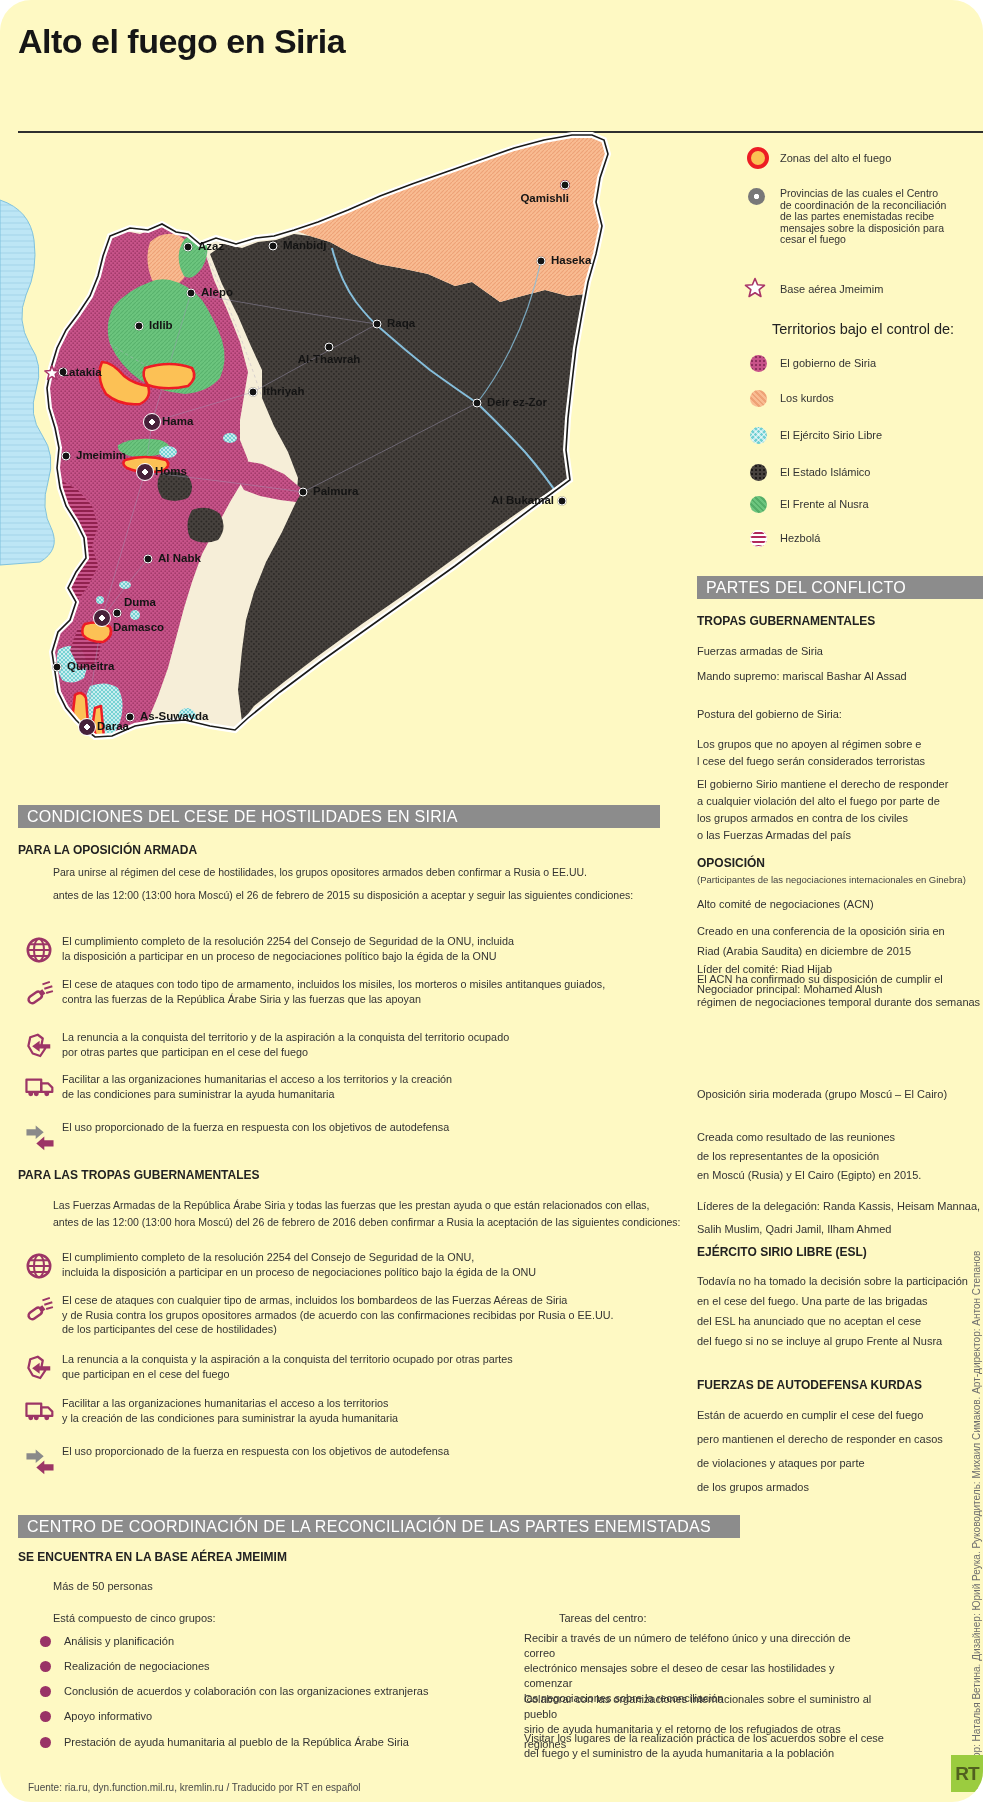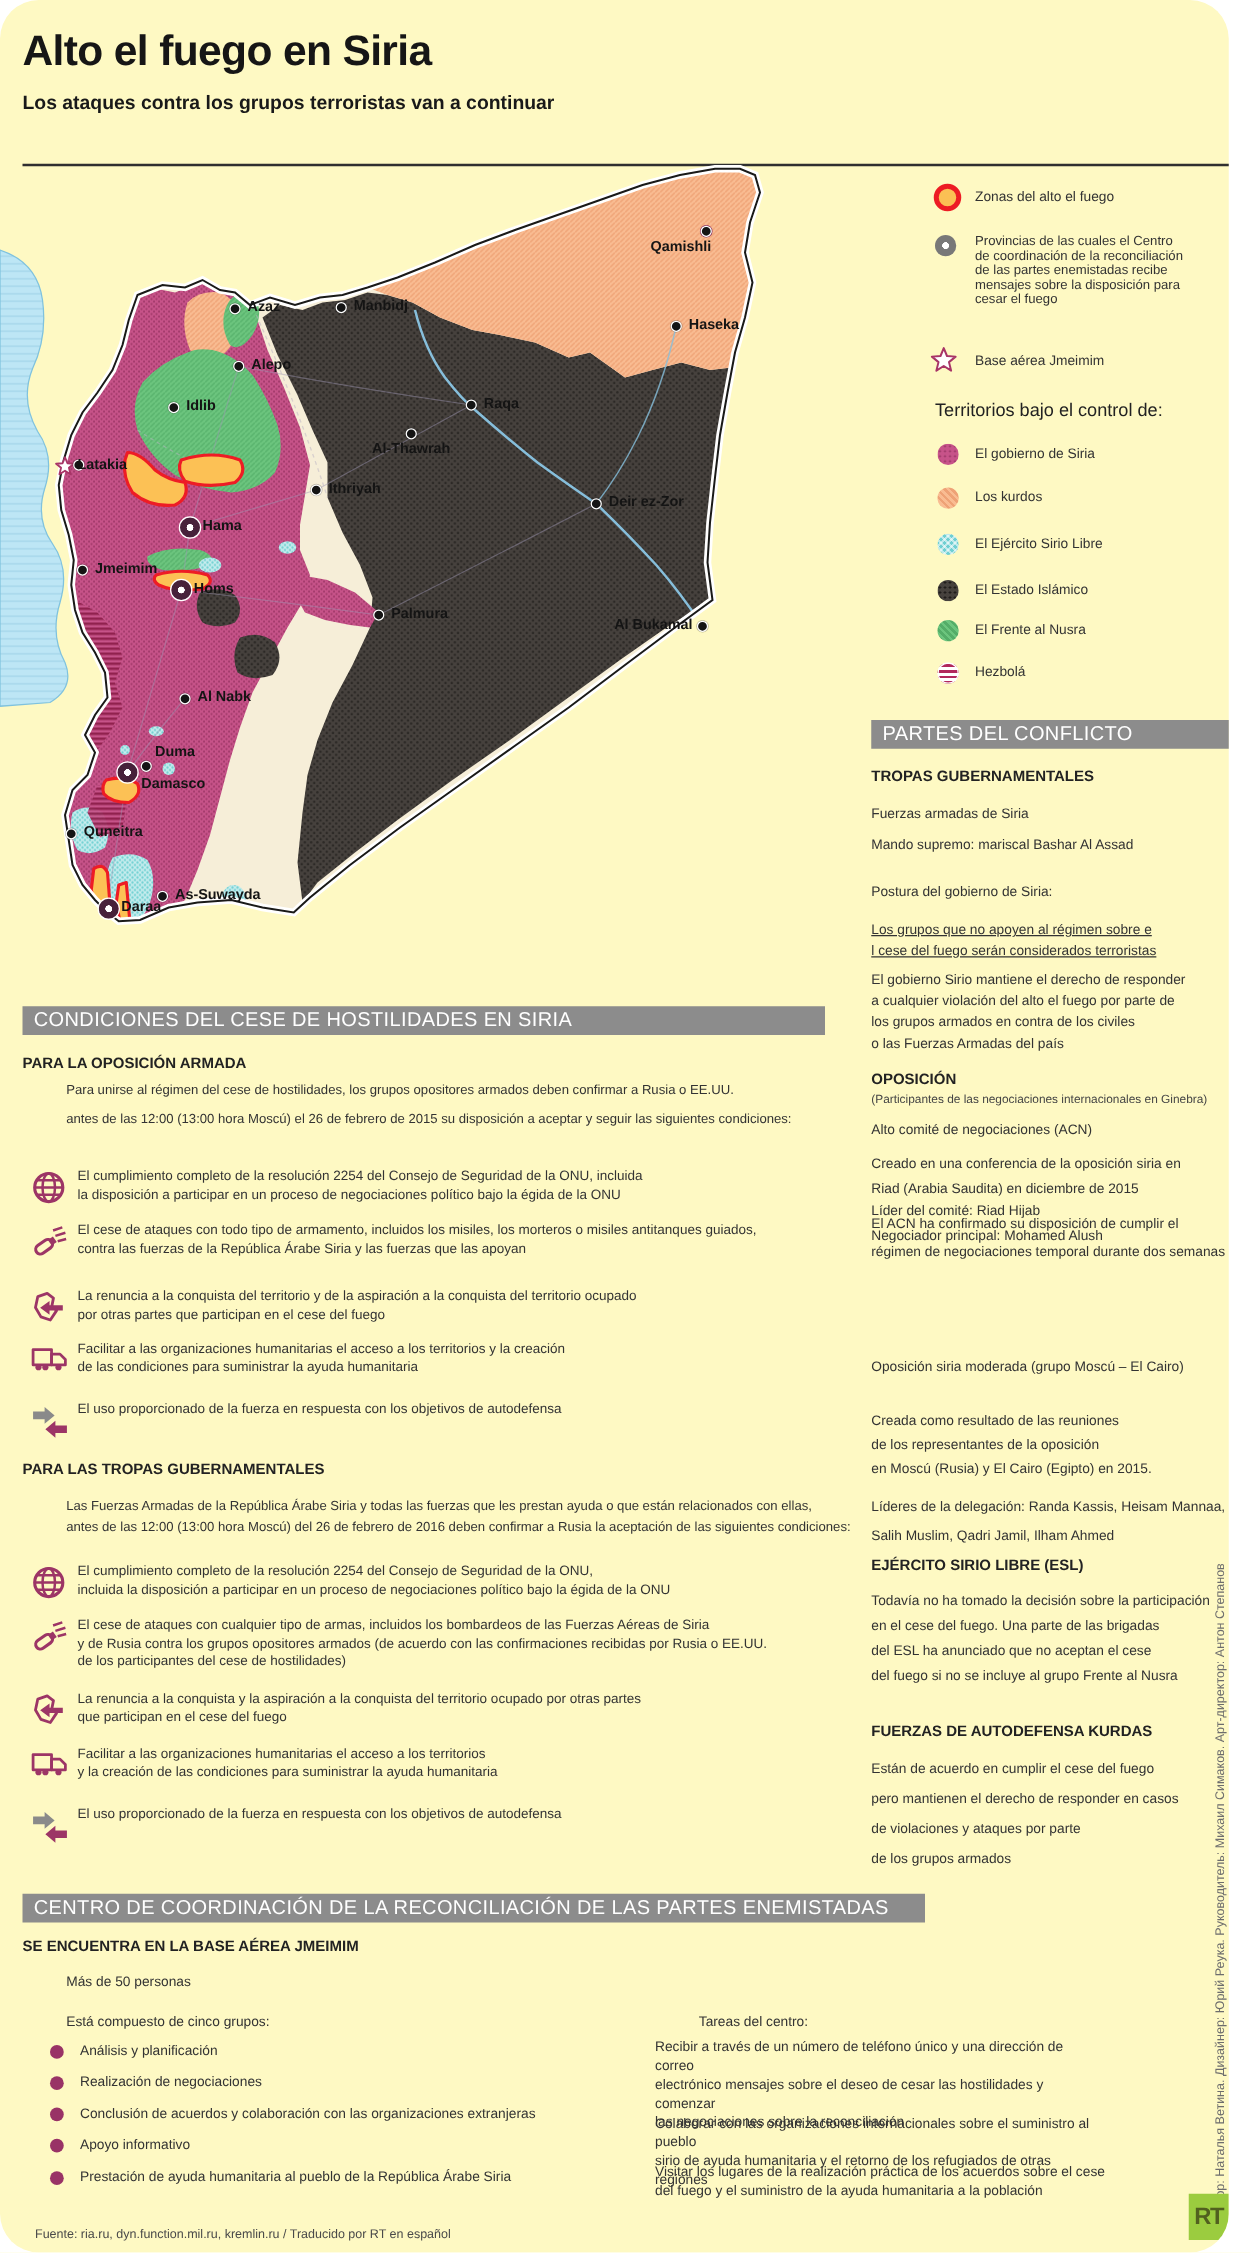--- a/index.html
+++ b/index.html
@@ -52,21 +52,20 @@
   .rtlogo{position:absolute;left:951px;top:1755px;width:32px;height:37px;background:#9bcc3f;
           color:#51601f;font-weight:700;font-size:19px;line-height:37px;text-align:center;letter-spacing:-1px;}
 </style>
 </head>
 <body>
 
 <div class="page">
 
   <h1>Alto el fuego en Siria</h1>
   <div class="subtitle">
-    <div>Los ataques contra los grupos terroristas van a continuar</div>
   </div>
   <div class="rule"></div>
 
   <svg width="648" height="620" viewBox="0 0 648 620" style="position:absolute;left:0;top:130px">
     <defs>
       <pattern id="pgov" width="4" height="4" patternUnits="userSpaceOnUse">
         <rect width="4" height="4" fill="#c75389"></rect>
           <circle cx="1.2" cy="1.2" r="0.9" fill="#a23a6a"></circle>
           <circle cx="3.2" cy="3.2" r="0.9" fill="#a23a6a"></circle>
       </pattern>
@@ -218,21 +217,21 @@
     <span class="sw-prov" style="left:748px;top:188px"></span>
     <span class="leg-multi" style="left:780px;top:188px">Provincias de las cuales el Centro
 de coordinación de la reconciliación
 de las partes enemistadas recibe
 mensajes sobre la disposición para
 cesar el fuego</span>
     <svg style="position:absolute;left:743px;top:276px" width="24" height="24" viewBox="0 0 24 24">
       <path d="M12,2.5 L14.6,8.8 L21.5,9.3 L16.2,13.7 L17.9,20.5 L12,16.8 L6.1,20.5 L7.8,13.7 L2.5,9.3 L9.4,8.8 Z" fill="#fff" stroke="#a83567" stroke-width="1.6" stroke-linejoin="round"></path>
     </svg>
     <span class="leg-label" style="left:780px;top:283px">Base aérea Jmeimim</span>
-    <span class="leg-title" style="left:748px;top:321px">Territorios bajo el control de:</span>
+    <span class="leg-title" style="left:772px;top:321px">Territorios bajo el control de:</span>
     <div id="terr-list">
         <span class="sw sw-gov" style="left: 750px; top: 355px;"></span>
         <span class="leg-label" style="left: 780px; top: 357px;">El gobierno de Siria</span>
         <span class="sw sw-kurd" style="left: 750px; top: 390px;"></span>
         <span class="leg-label" style="left: 780px; top: 392px;">Los kurdos</span>
         <span class="sw sw-fsa" style="left: 750px; top: 427px;"></span>
         <span class="leg-label" style="left: 780px; top: 429px;">El Ejército Sirio Libre</span>
         <span class="sw sw-isis" style="left: 750px; top: 464px;"></span>
         <span class="leg-label" style="left: 780px; top: 466px;">El Estado Islámico</span>
         <span class="sw sw-nusra" style="left: 750px; top: 496px;"></span>
@@ -241,21 +240,21 @@
         <span class="leg-label" style="left: 780px; top: 532px;">Hezbolá</span>
       </div>
   </div>
 
   <div class="band" style="left:697px;top:576px;width:288px">PARTES DEL CONFLICTO</div>
   <div id="rc-blocks">
       <div class="rc-block h" style="top: 613px;">TROPAS GUBERNAMENTALES</div>
       <div class="rc-block" style="top: 643px;">Fuerzas armadas de Siria</div>
       <div class="rc-block" style="top: 668px;">Mando supremo: mariscal Bashar Al Assad</div>
       <div class="rc-block" style="top: 706px;">Postura del gobierno de Siria:</div>
-      <div class="rc-block" style="top: 736px; text-decoration: underline;">Los grupos que no apoyen al régimen sobre e
+      <div class="rc-block" style="top: 736px;">Los grupos que no apoyen al régimen sobre e
 l cese del fuego serán considerados terroristas</div>
       <div class="rc-block" style="top: 776px;">El gobierno Sirio mantiene el derecho de responder
 a cualquier violación del alto el fuego por parte de
 los grupos armados en contra de los civiles
 o las Fuerzas Armadas del país</div>
       <div class="rc-block h" style="top: 855px;">OPOSICIÓN</div>
       <div class="rc-block small" style="top: 871px;">(Participantes de las negociaciones internacionales en Ginebra)</div>
       <div class="rc-block" style="top: 896px;">Alto comité de negociaciones (ACN)</div>
       <div class="rc-block lh20" style="top: 921px;">Creado en una conferencia de la oposición siria en
 Riad (Arabia Saudita) en diciembre de 2015</div>

